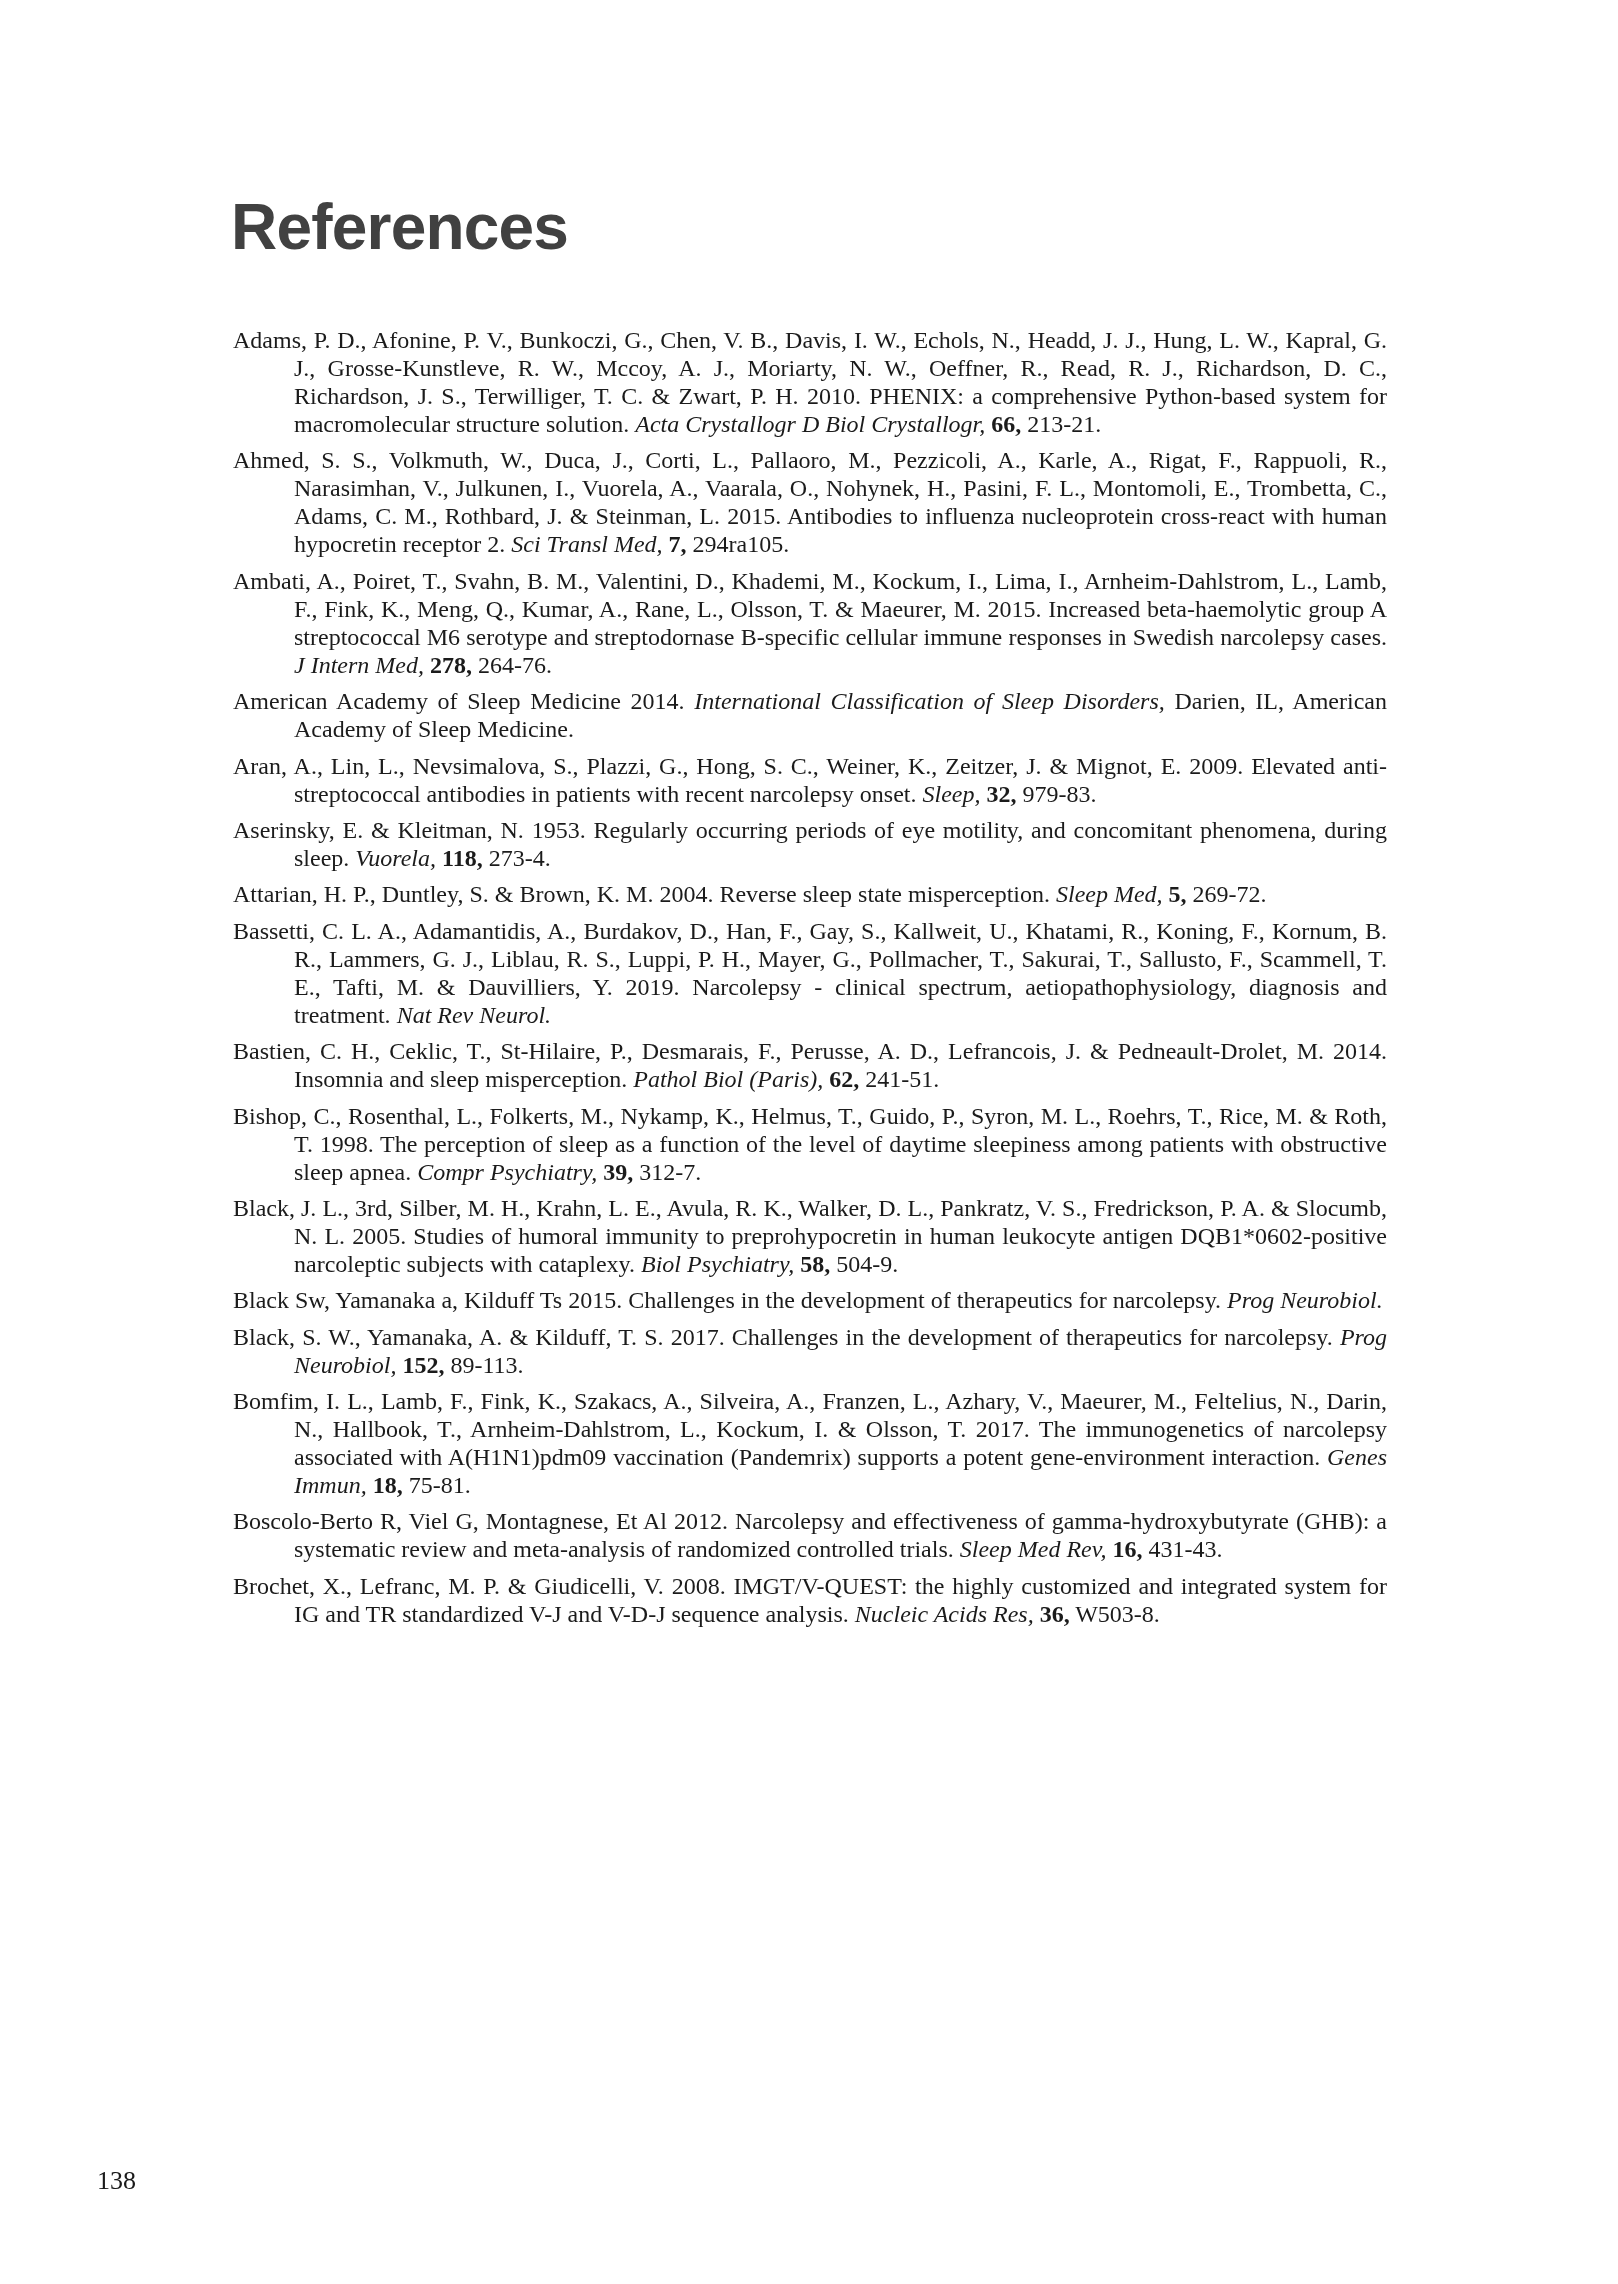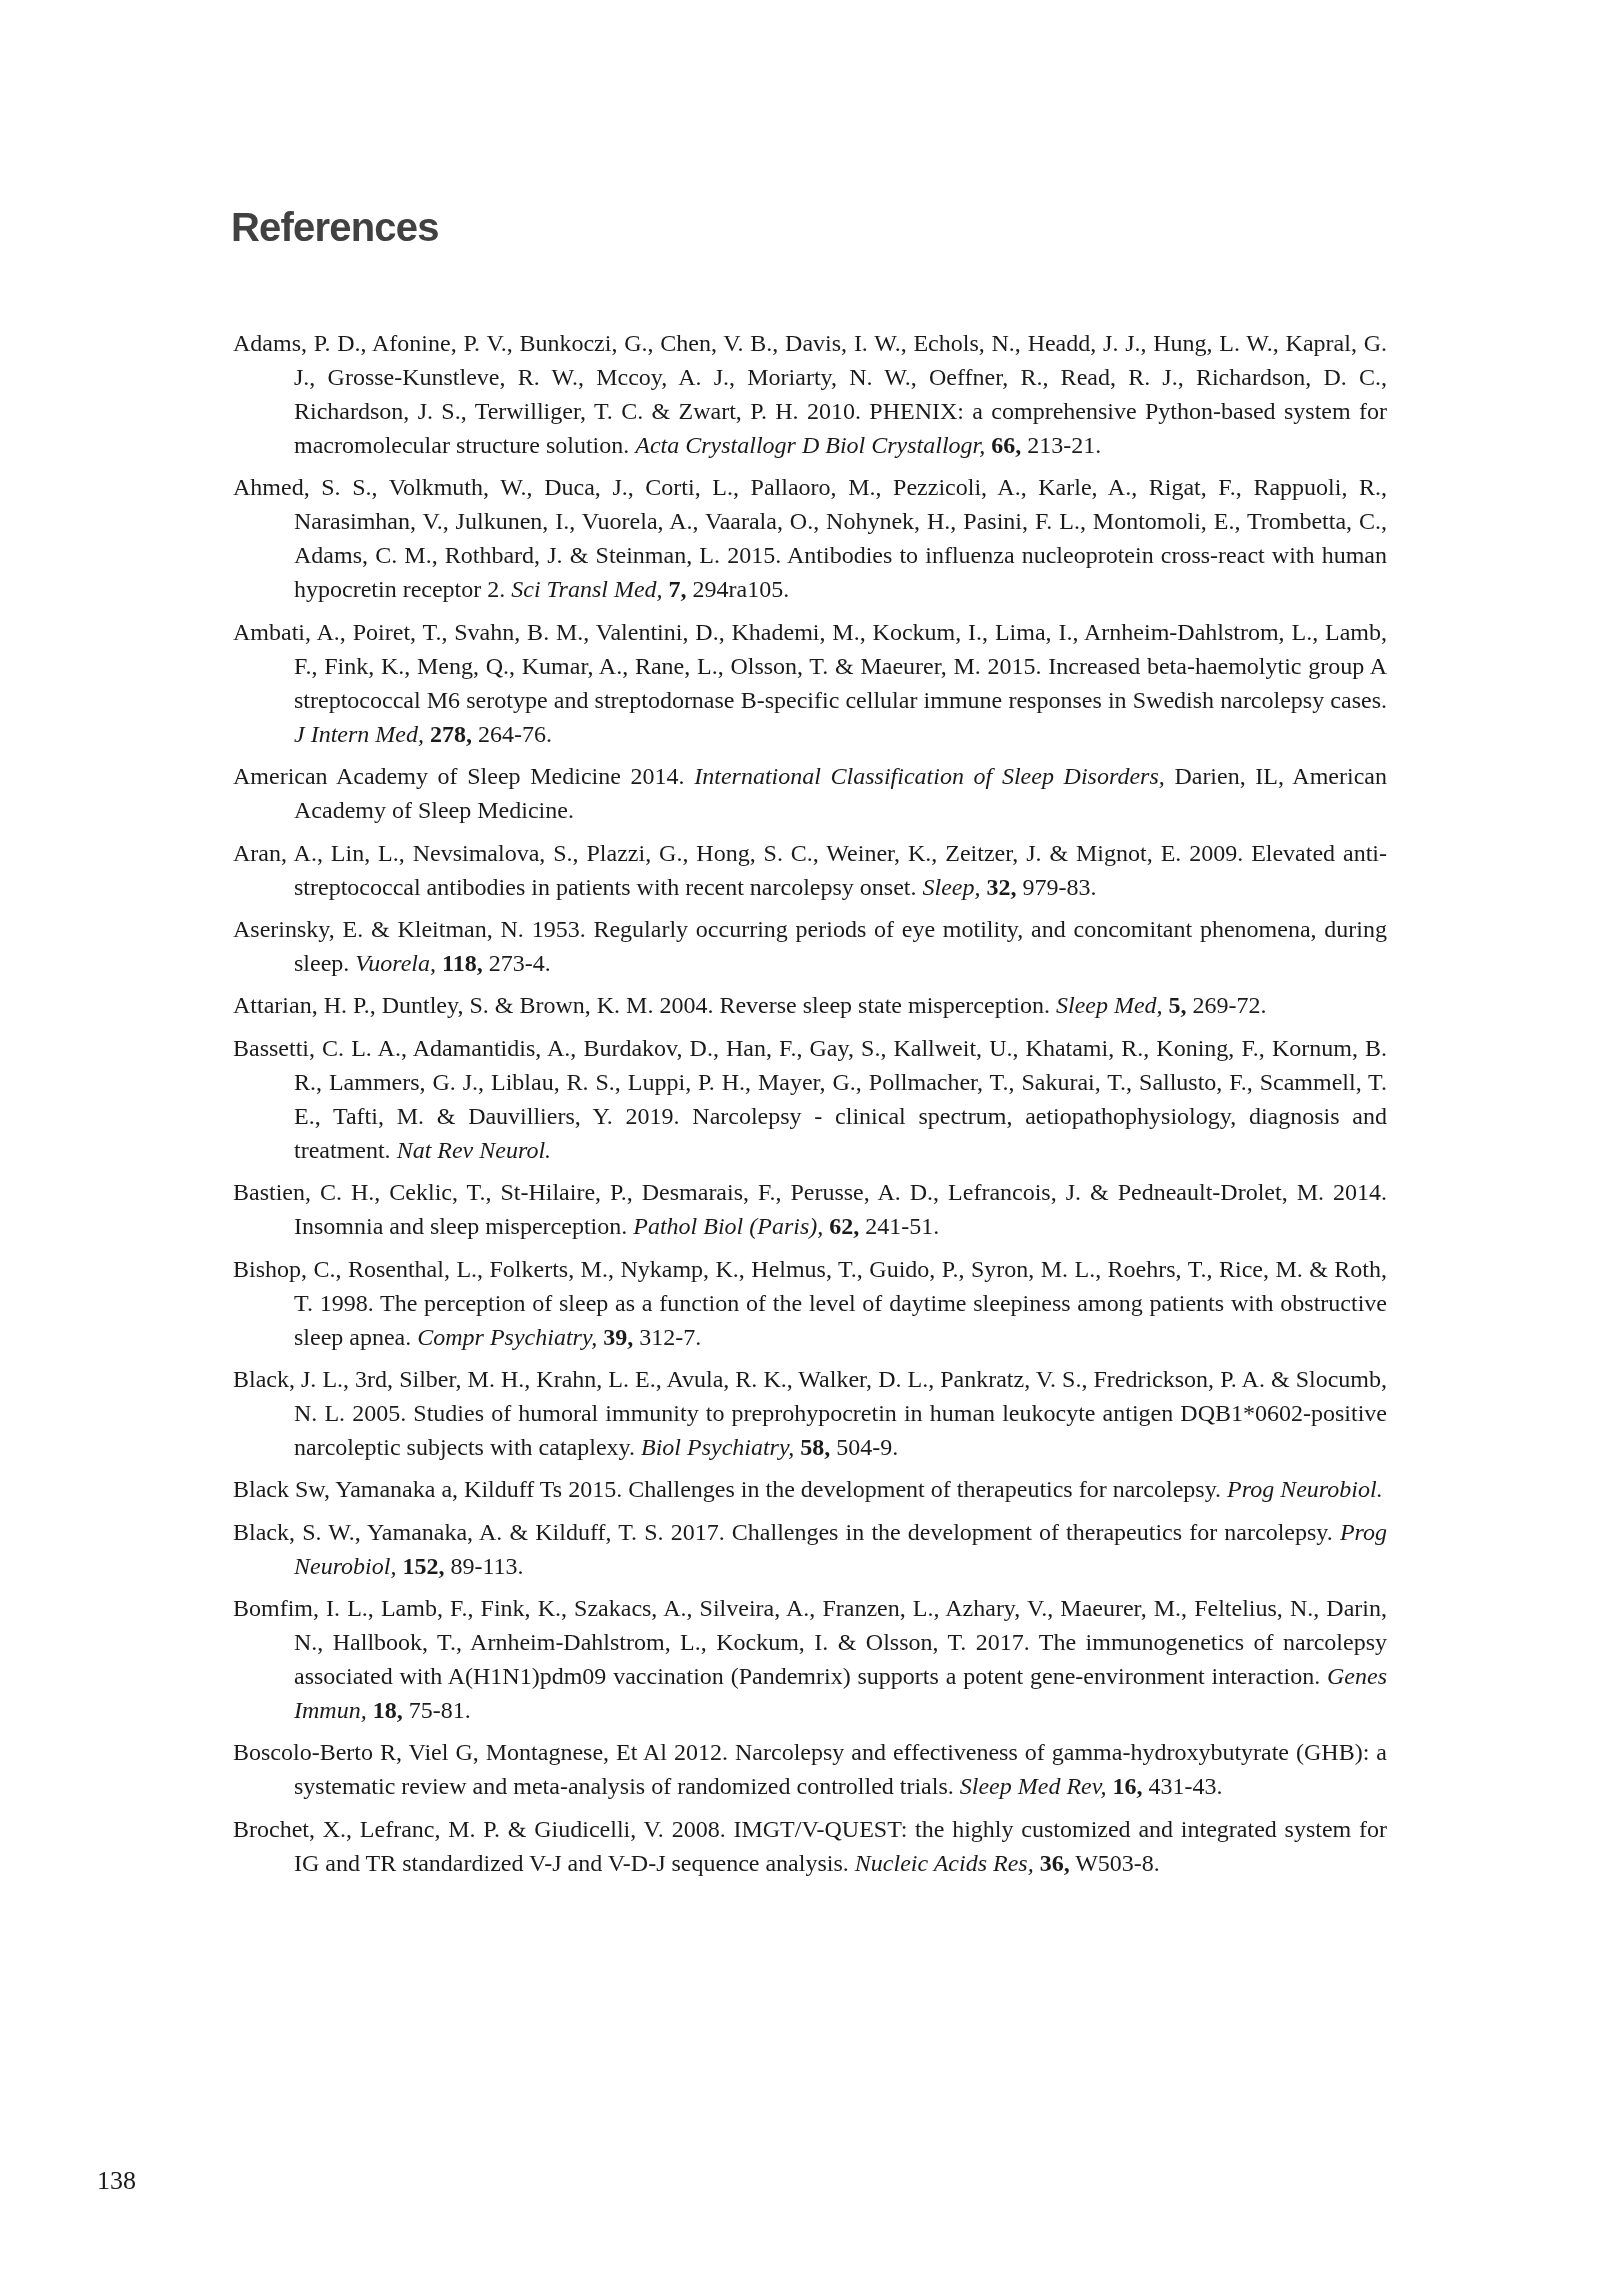--- a/index.html
+++ b/index.html
@@ -19,37 +19,37 @@
     inset: 0;
     background: #ffffff;
   }
   .title {
     position: absolute;
     left: 231px;
     top: 199px;
     margin: 0;
     font-family: "Liberation Sans", sans-serif;
     font-weight: 700;
-    font-size: 40px;
+    font-size: 64px;
     line-height: 56px;
     letter-spacing: -0.8px;
     color: var(--title-color, #414141);
   }
   .refs {
     position: absolute;
     left: 233px;
     top: 326px;
     width: 1154px;
   }
   .reference {
     margin: 0 0 8.4px 0;
     padding-left: 61px;
     text-indent: -61px;
     font-size: 24px;
-    line-height: 34px;
+    line-height: 28px;
     text-align: justify;
     color: var(--body-color, #1b1b1b);
   }
   .reference span.it { font-style: italic; }
   .reference span.bd { font-weight: 700; }
   .page-number {
     position: absolute;
     left: 97px;
     top: 2161px;
     font-size: 26px;

